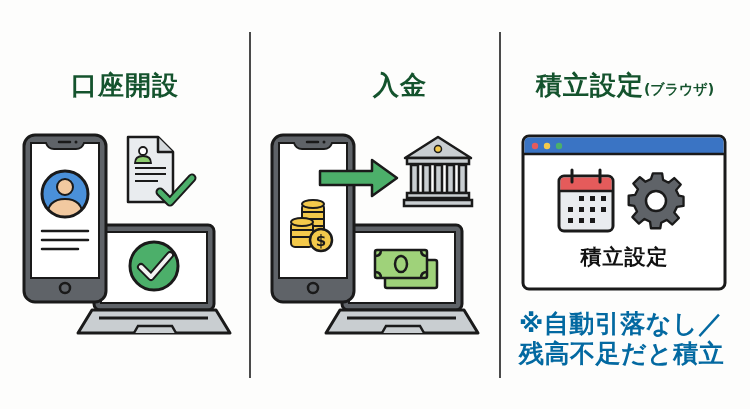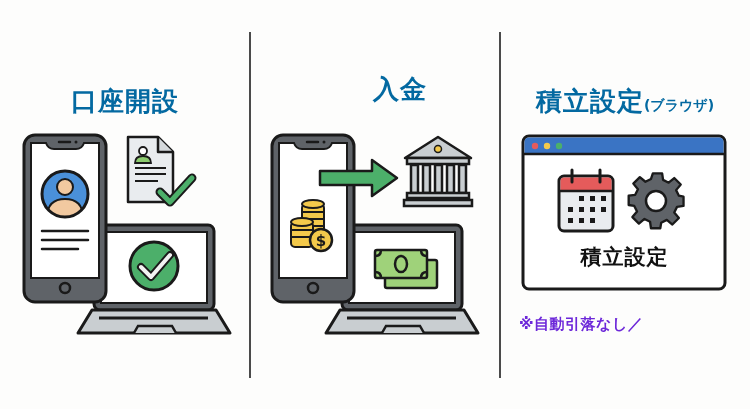--- a/index.html
+++ b/index.html
@@ -4,43 +4,43 @@
 <style>
   html, body { margin: 0; padding: 0; }
   body {
     width: 750px; height: 409px; overflow: hidden;
     background: #fdfdfc;
     font-family: "DejaVu Sans", "Liberation Sans", sans-serif;
     position: relative;
   }
   .divider { position: absolute; top: 32px; width: 2px; height: 346px; background: #4a4a4a; }
   .title {
-    position: absolute; font-weight: bold; color: #0369a1; font-size: 26px; letter-spacing: 1px;
-    text-align: center; white-space: nowrap; margin-top: 16px;
+    position: absolute; font-weight: bold; color: #14532d; font-size: 26px; letter-spacing: 1px;
+    text-align: center; white-space: nowrap;
   }
   .title small { font-size: 14px; letter-spacing: 0; }
   svg { position: absolute; left: 0; top: 0; }
   .browser-label {
     position: absolute; left: 522px; top: 243px; width: 205px; text-align: center;
     font-weight: bold; font-size: 21px; color: #111; letter-spacing: 1px;
   }
   .note {
     position: absolute; left: 519px; top: 309px; width: 230px;
-    font-weight: bold; font-size: 15px; line-height: 30px; color: #6d28d9; letter-spacing: 0.5px;
+    font-weight: bold; font-size: 25px; line-height: 30px; color: #0369a1; letter-spacing: 0.5px;
   }
   .note div { white-space: nowrap; }
 </style>
 </head>
 <body>
 
 <div class="divider" style="left:249px;"></div>
 <div class="divider" style="left:499px;"></div>
 
 <div class="title" style="left:0; width:250px; top:68px;">口座開設</div>
-<div class="title" style="left:250px; width:300px; top:56px;">入金</div>
+<div class="title" style="left:250px; width:300px; top:68px;">入金</div>
 <div class="title" style="left:500px; width:250px; top:68px;">
   <span>積立設定</span><small>(ブラウザ)</small>
 </div>
 
 <svg width="750" height="409" viewBox="0 0 750 409" xmlns="http://www.w3.org/2000/svg">
 
   <g>
     <rect x="94" y="225" width="120" height="85" rx="6" fill="#5f6368" stroke="#1a1a1a" stroke-width="3"></rect>
     <rect x="101" y="232" width="106" height="71" fill="#ffffff" stroke="#1a1a1a" stroke-width="2"></rect>
     <path d="M92 310 L216 310 L230 333 L78 333 Z" fill="#c9ced1" stroke="#1a1a1a" stroke-width="3" stroke-linejoin="round"></path>
@@ -179,13 +179,14 @@
       <path d="M-5 -27 L5 -27 L6 -20 L12 -17 L18 -22 L25 -15 L20 -9 L23 -3 L28 -2 L28 8 L21 9 L18 15 L23 21 L16 28 L10 23 L4 26 L3 32 L-7 32 L-8 25 L-14 22 L-20 27 L-27 20 L-22 14 L-25 8 L-31 7 L-31 -3 L-24 -4 L-21 -10 L-26 -16 L-19 -23 L-13 -18 L-7 -21 Z" transform="translate(1.5,-2.5) scale(0.93)"></path>
     </g>
     <circle cx="0" cy="0" r="10" fill="#ffffff" stroke="#1a1a1a" stroke-width="2.5"></circle>
   </g>
 </svg>
 
 <div class="browser-label">積立設定</div>
 
 <div class="note">
   <div>※自動引落なし／</div>
+  <div>残高不足だと積立</div>
 </div>
 
 </body></html>

